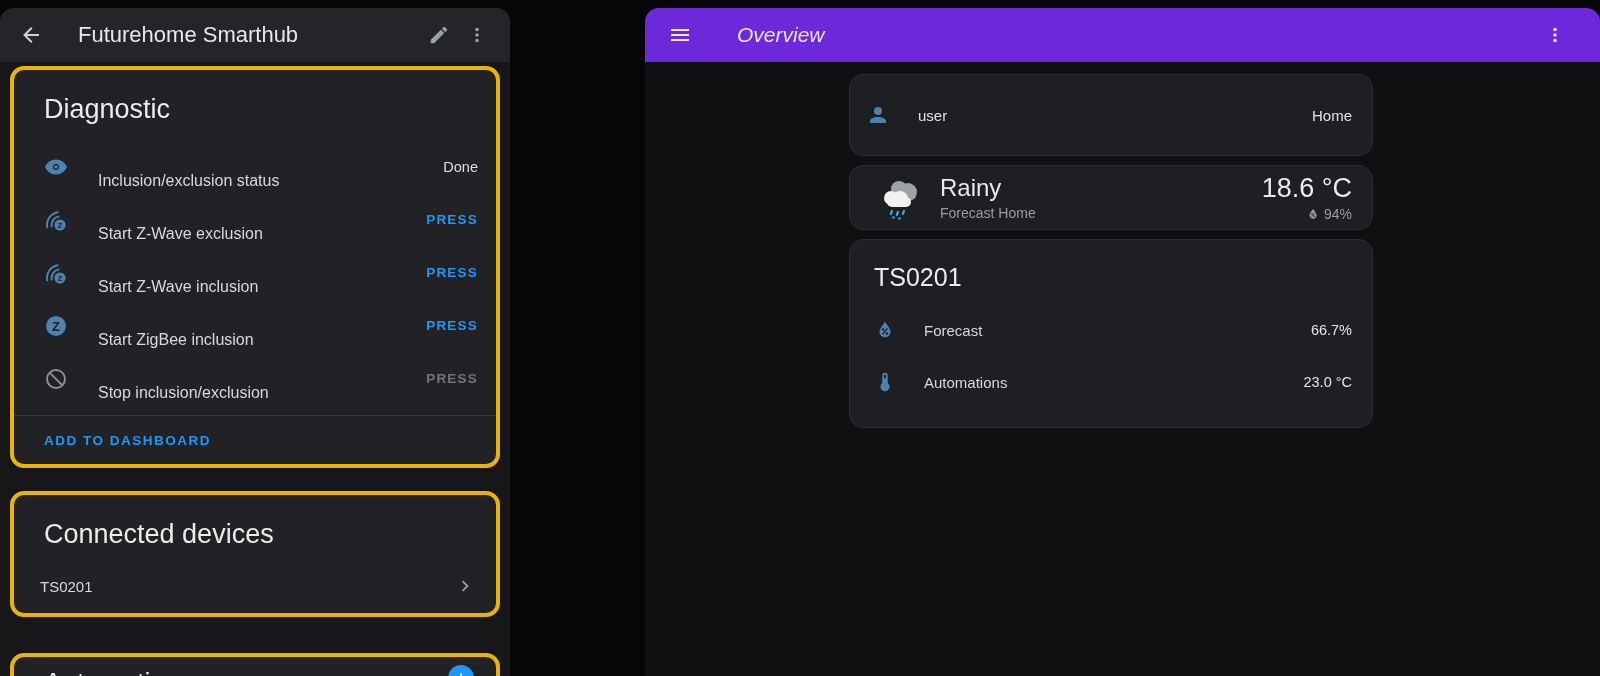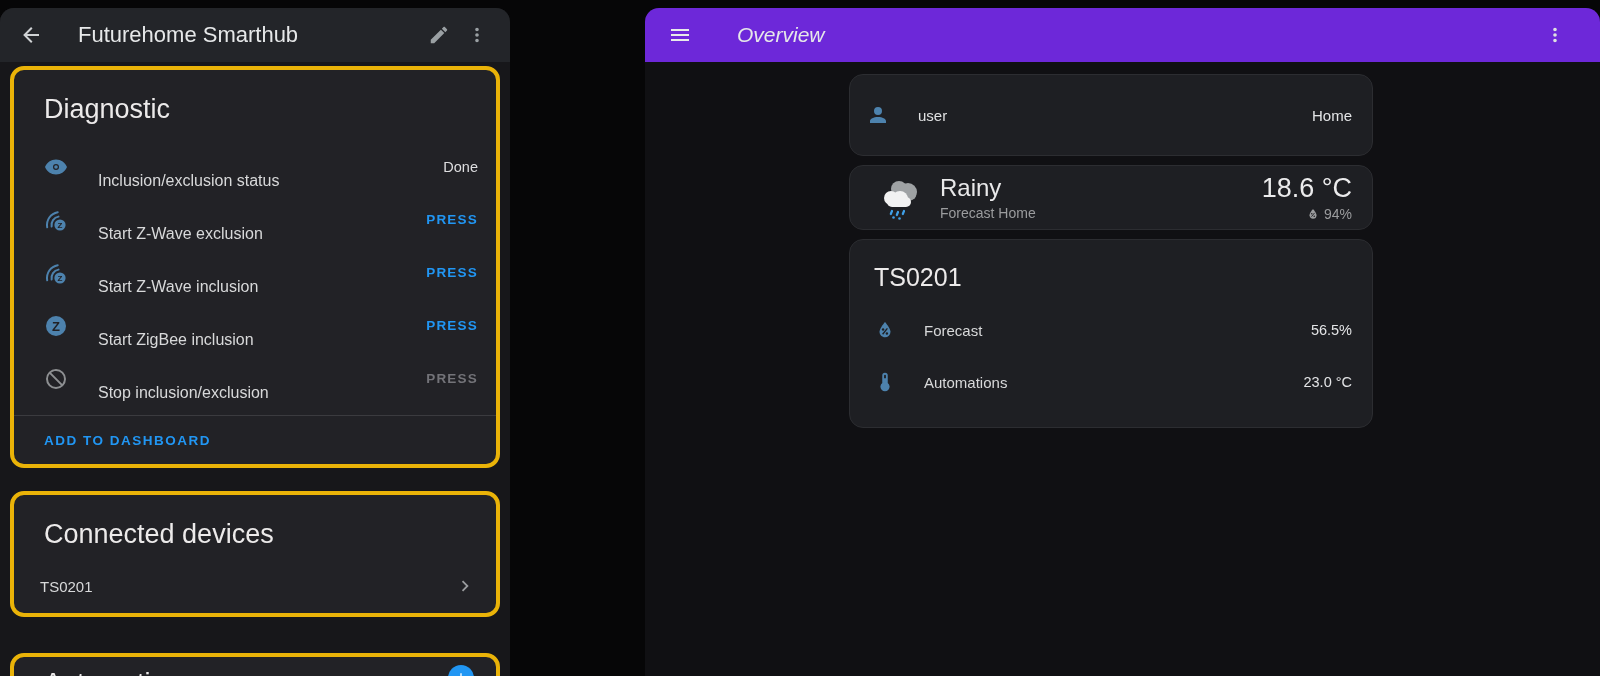--- a/index.html
+++ b/index.html
@@ -259,21 +259,21 @@
       <div class="device-rows">
 
         <div class="device-row">
           <svg class="icon22" viewBox="0 0 24 24">
             <path fill="#4d82ad" d="M12,3.25C12,3.25 6,10 6,14C6,17.32 8.69,20 12,20A6,6 0 0,0 18,14C18,10 12,3.25 12,3.25Z"></path>
             <line x1="9.4" y1="16.6" x2="14.6" y2="10.2" stroke="#1e1f23" stroke-width="1.5"></line>
             <circle cx="9.9" cy="11.4" r="1.3" fill="#1e1f23"></circle>
             <circle cx="14.1" cy="15.8" r="1.3" fill="#1e1f23"></circle>
           </svg>
           <span class="device-label">Forecast</span>
-          <span class="device-value">56.5%</span>
+          <span class="device-value">66.7%</span>
         </div>
 
         <div class="device-row">
           <svg class="icon22" viewBox="0 0 24 24">
             <path fill="#4d82ad" d="M15,13V5A3,3 0 0,0 9,5V13A5,5 0 1,0 15,13M12,4A1,1 0 0,1 13,5V8H11V5A1,1 0 0,1 12,4Z"></path>
           </svg>
           <span class="device-label">Automations</span>
           <span class="device-value">23.0 °C</span>
         </div>
 

